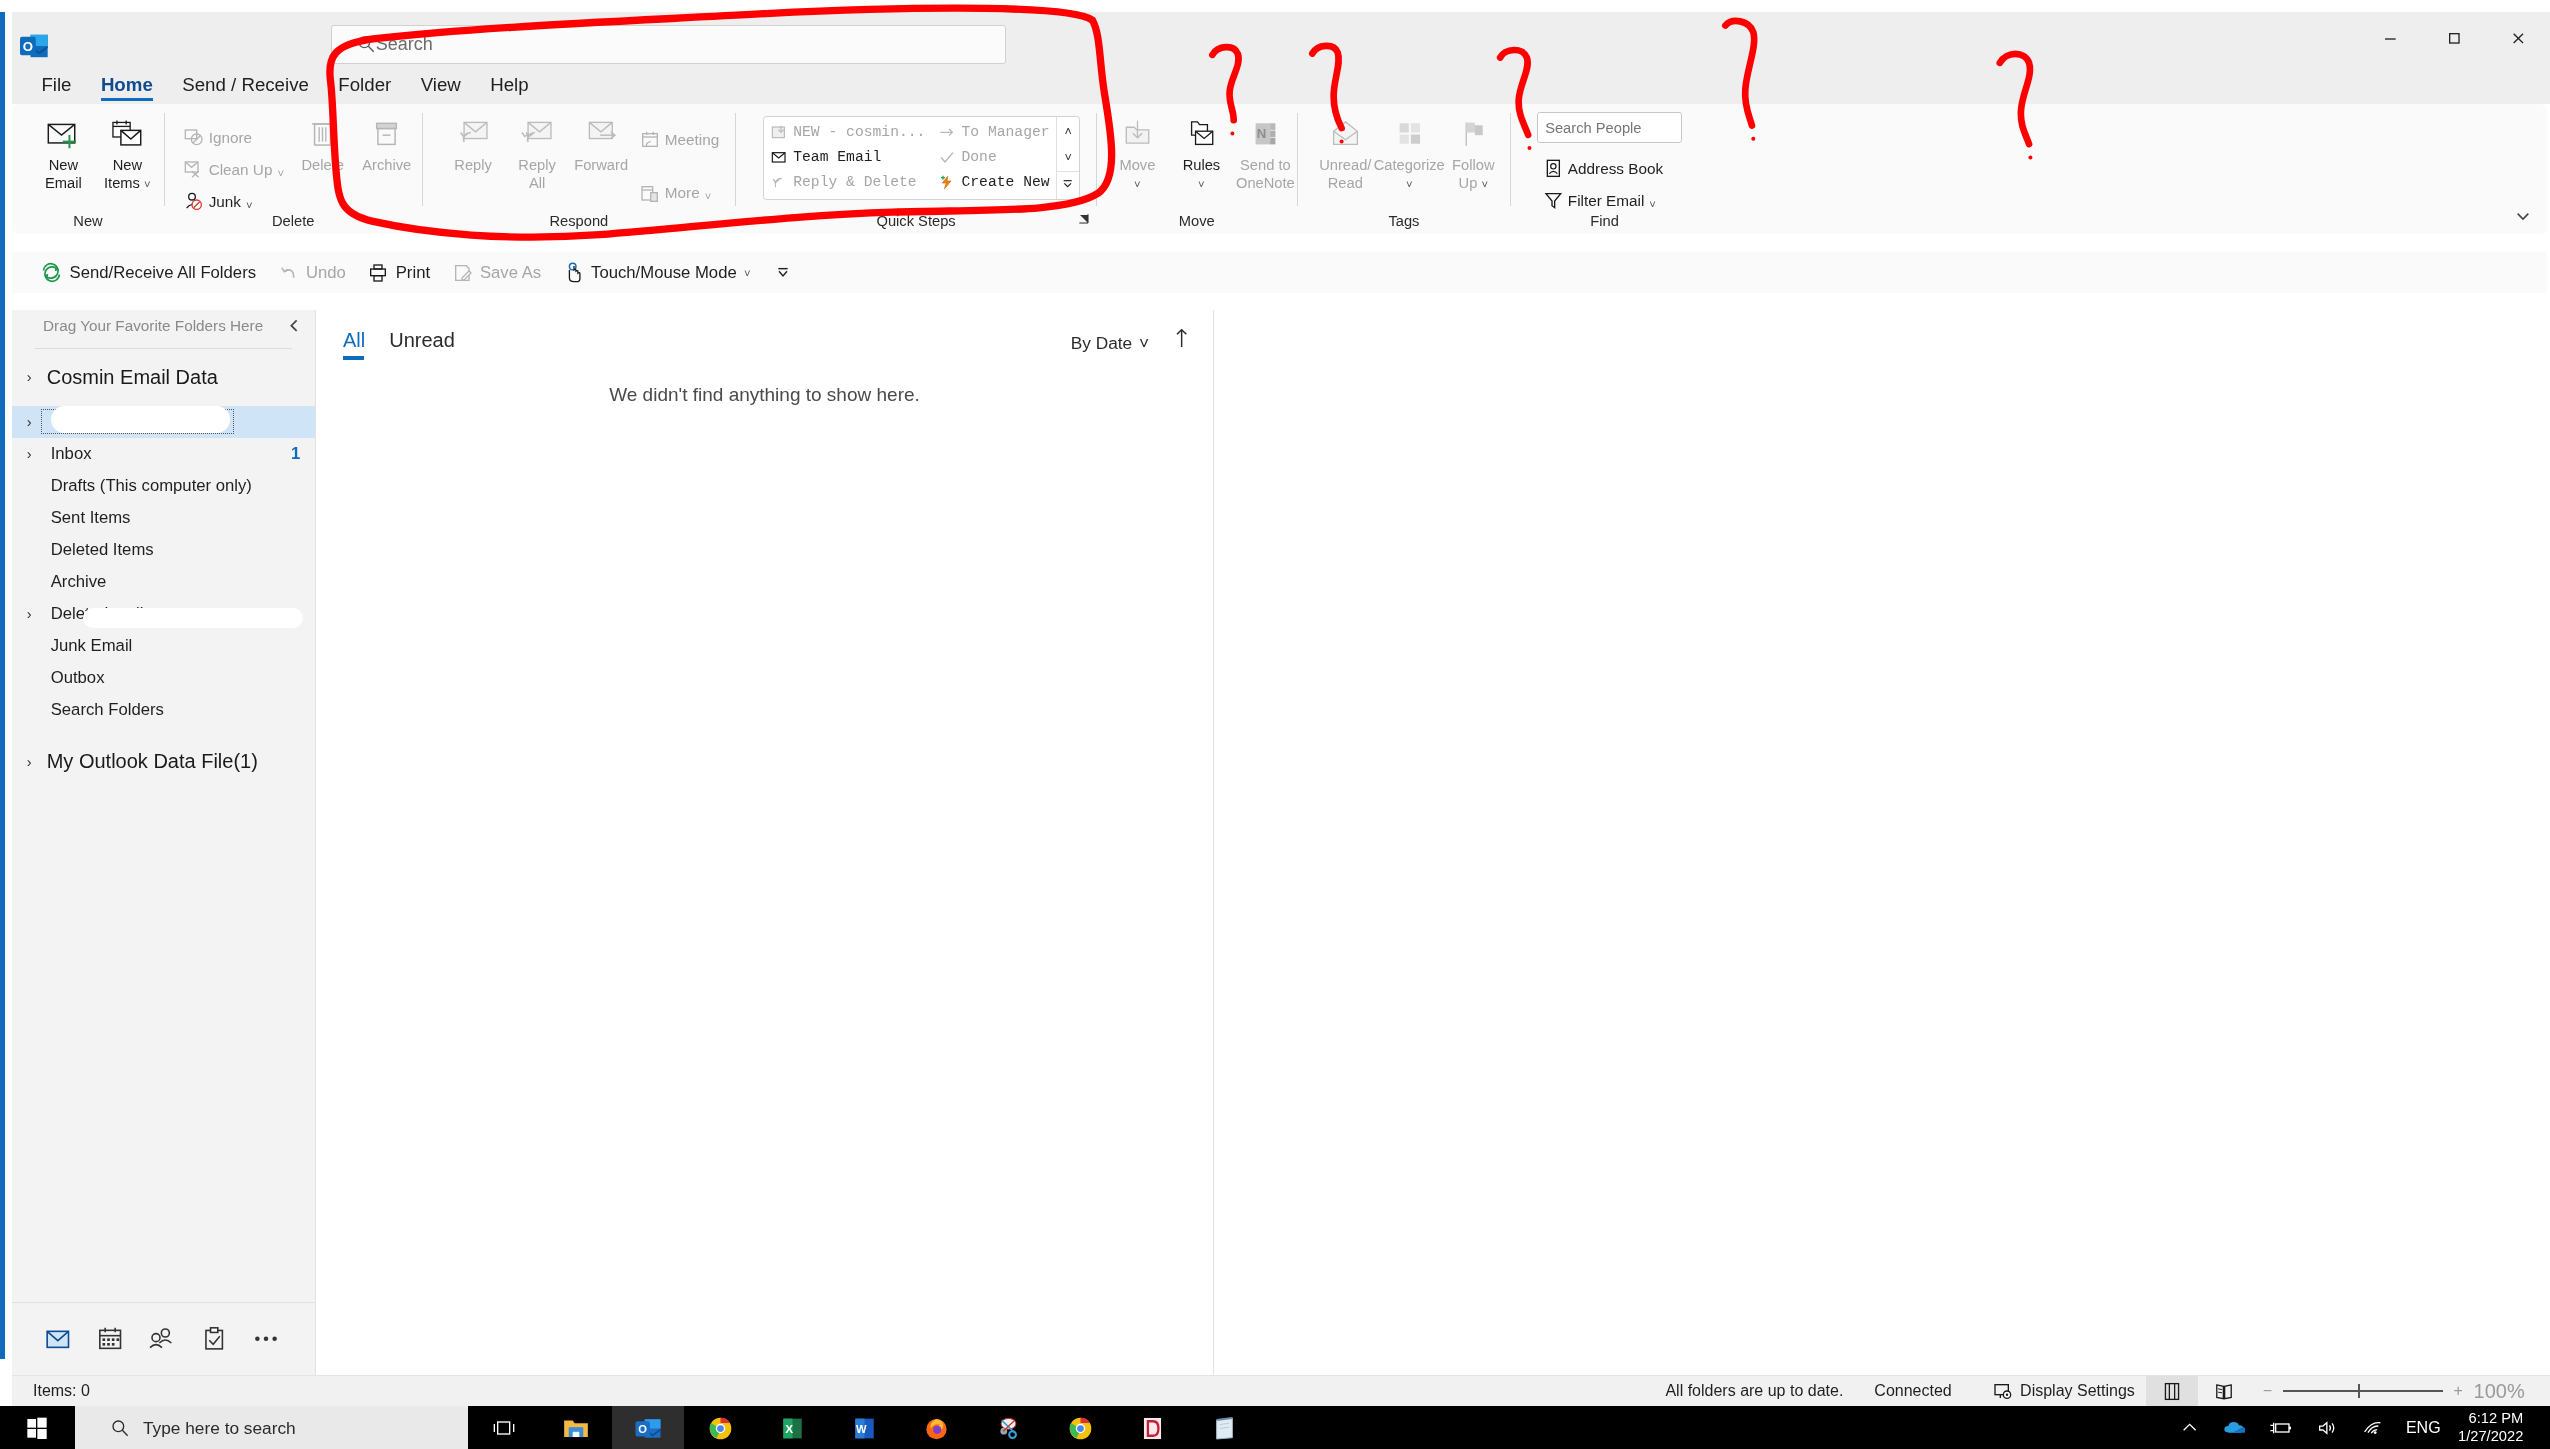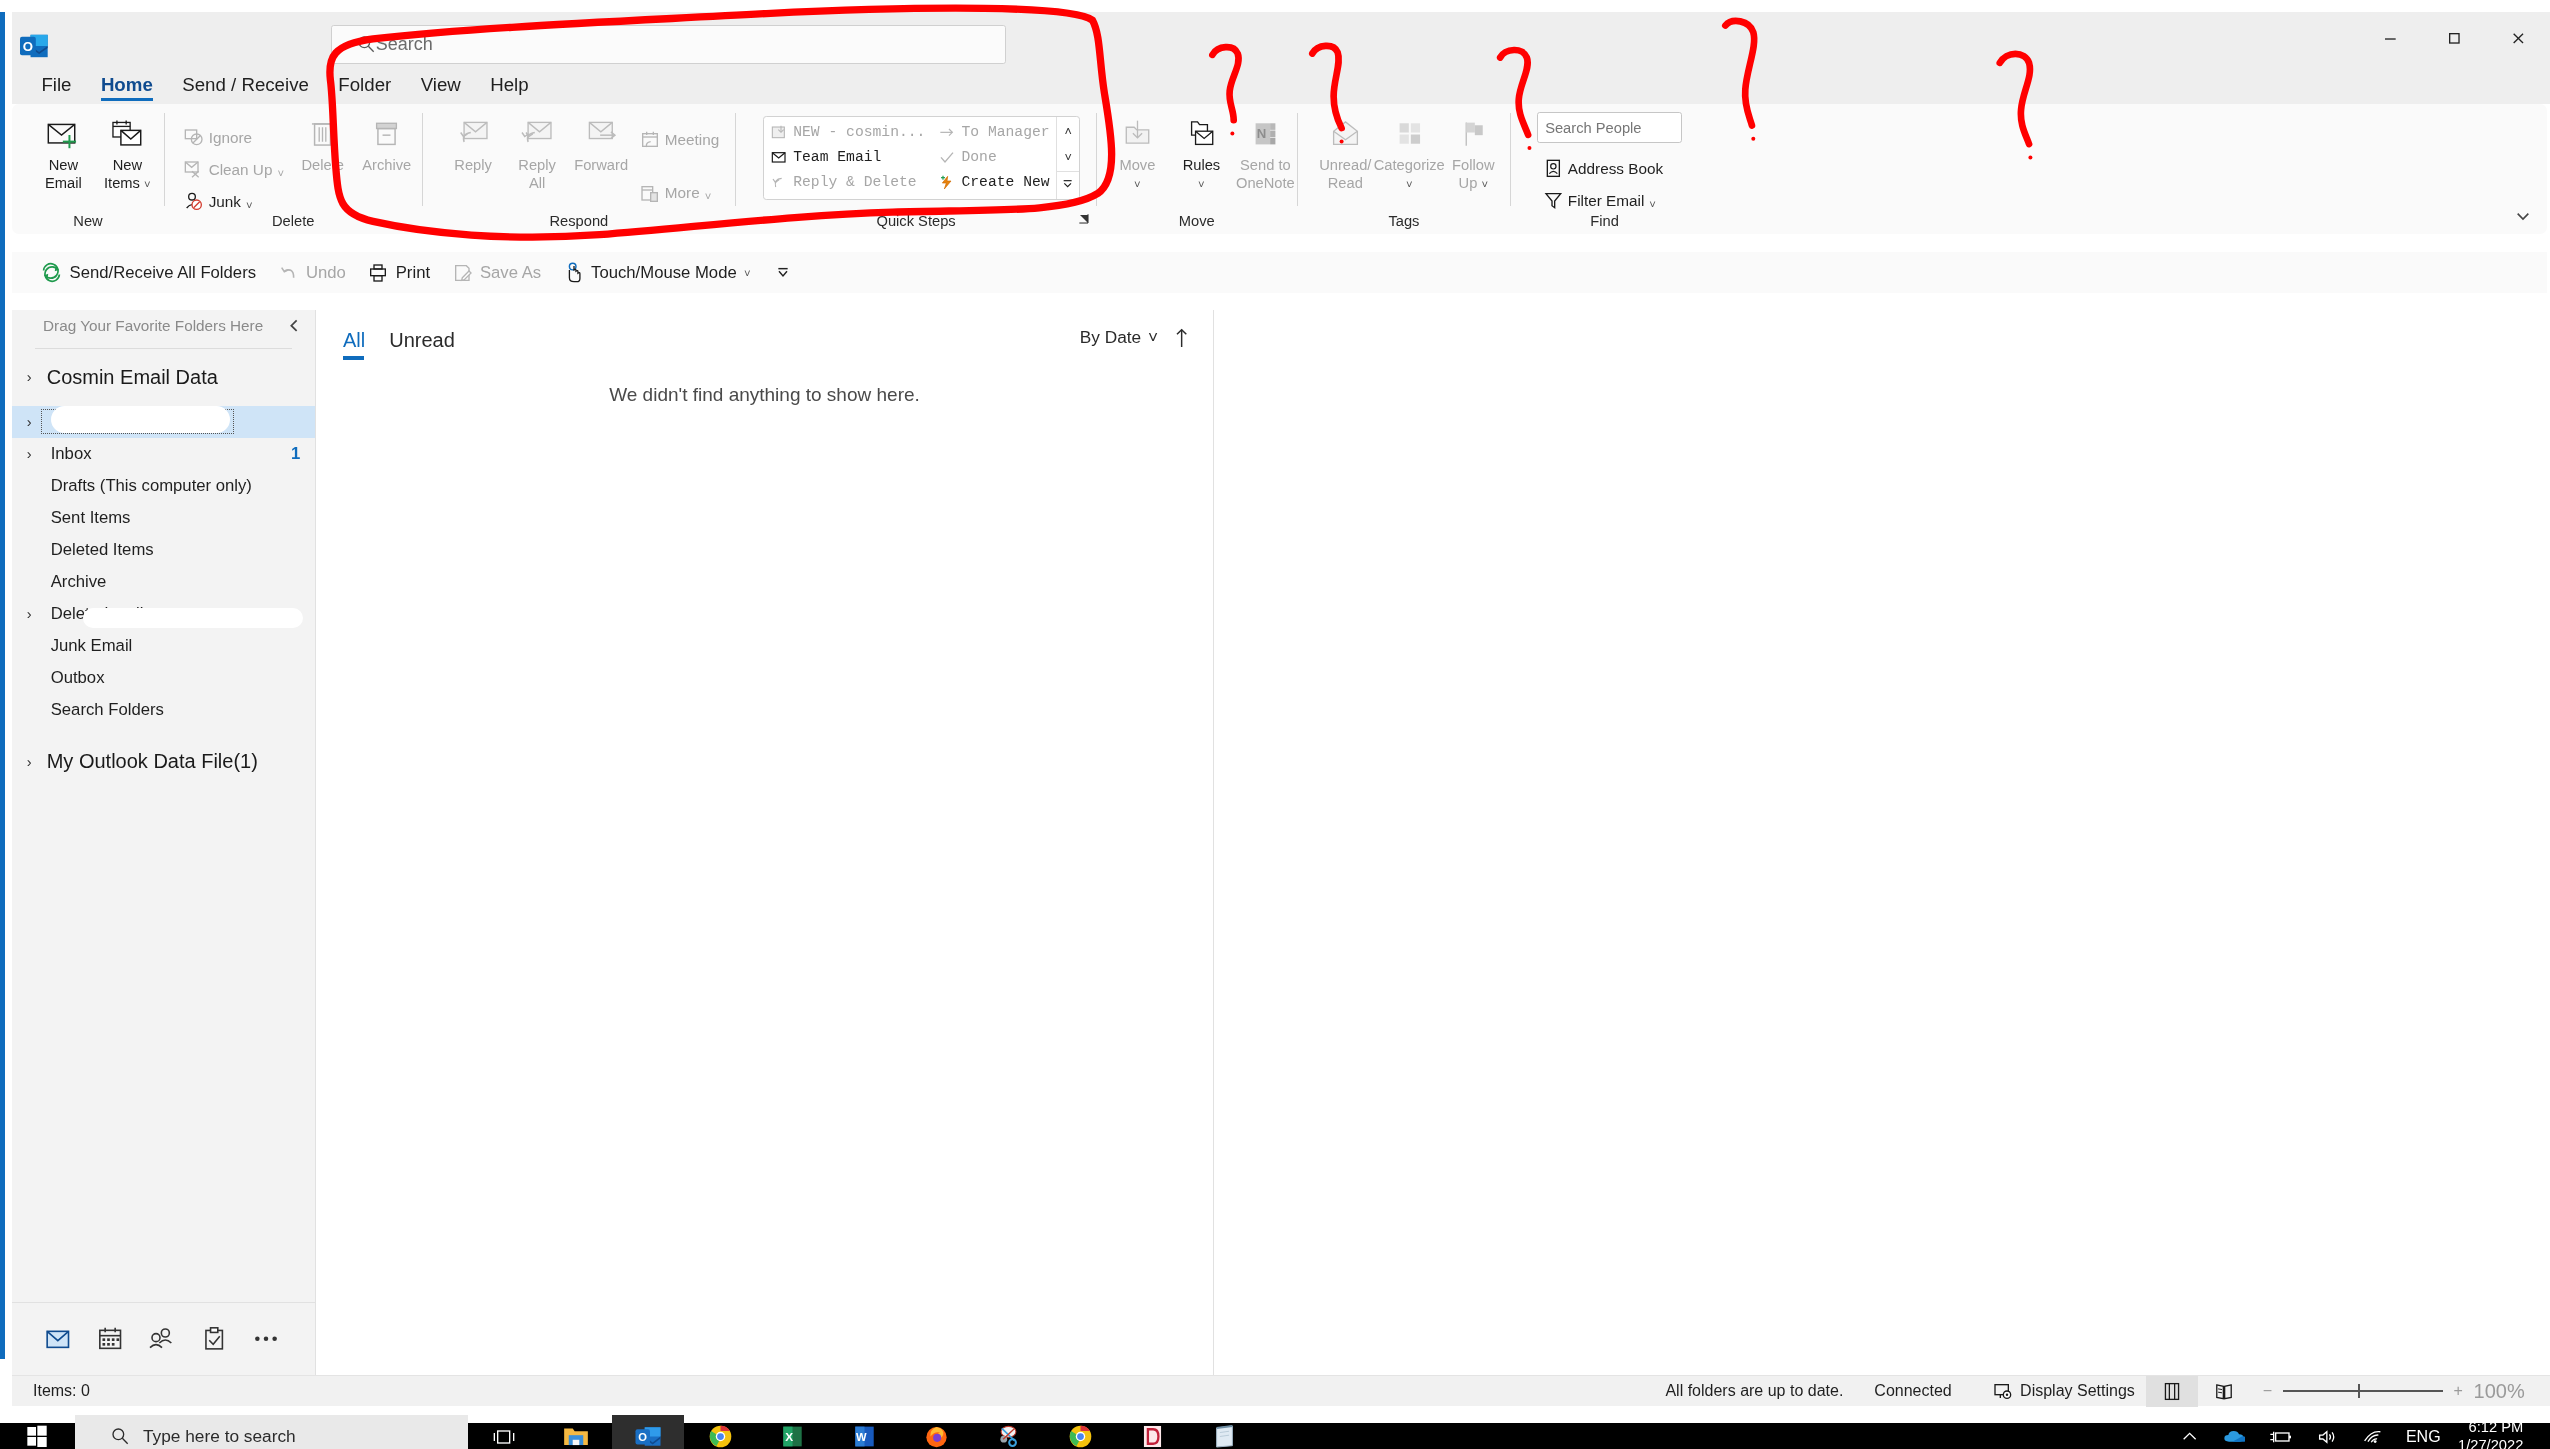--- a/index.html
+++ b/index.html
@@ -191,21 +191,21 @@
   .ml-tab {
     font-size: 20px; color: #2b2b2b; margin-right: 24px; position: relative;
     height: 41px; display: flex; align-items: center;
   }
   .ml-tab.active { color: #0f6cbd; }
   .ml-tab.active::after {
     content: ""; position: absolute; left: 0; right: 1.3px; bottom: 1.3px;
     height: 3.3px; background: #0f6cbd;
   }
   .ml-right {
-    margin-left: auto; display: flex; align-items: flex-start; gap: 15px;
+    margin-left: auto; display: flex; align-items: flex-end; gap: 24px;
   }
   .by-date { font-size: 17.3px; color: #2b2b2b; display: flex; align-items: center; gap: 6.7px; }
   .sort-arrow { font-size: 20px; color: #2b2b2b; }
   .empty-msg {
     text-align: center; font-size: 19px; color: #4a4a4a; margin-top: 13.3px;
   }
 
   
   .readpane {
     position: absolute; left: 1214px; top: 310px; right: 2.7px; bottom: 75px;
@@ -232,21 +232,21 @@
   .zoom-track {
     width: 160px; height: 2px; background: #555; position: relative;
   }
   .zoom-thumb {
     position: absolute; left: 75px; top: -6px; width: 2px; height: 14px; background: #555;
   }
   .zoom-pct { font-size: 20px; color: #9a9a9a; }
 
   
   .taskbar {
-    position: absolute; left: 0; bottom: 0; width: 2550px; height: 27px;
+    position: absolute; left: 0; bottom: 0; width: 2550px; height: 44px;
     background: #000000; display: flex; align-items: center;
   }
   .start-btn { width: 75px; height: 44px; display: flex; align-items: center; justify-content: center; }
   .tb-search {
     width: 393px; height: 44px; background: #e9e9e9; display: flex; align-items: center;
     gap: 13.3px; padding-left: 36px;
   }
   .tb-search span { font-size: 17.3px; color: #2b2b2b; }
   .tb-icon {
     width: 72px; height: 44px; display: flex; align-items: center; justify-content: center;

